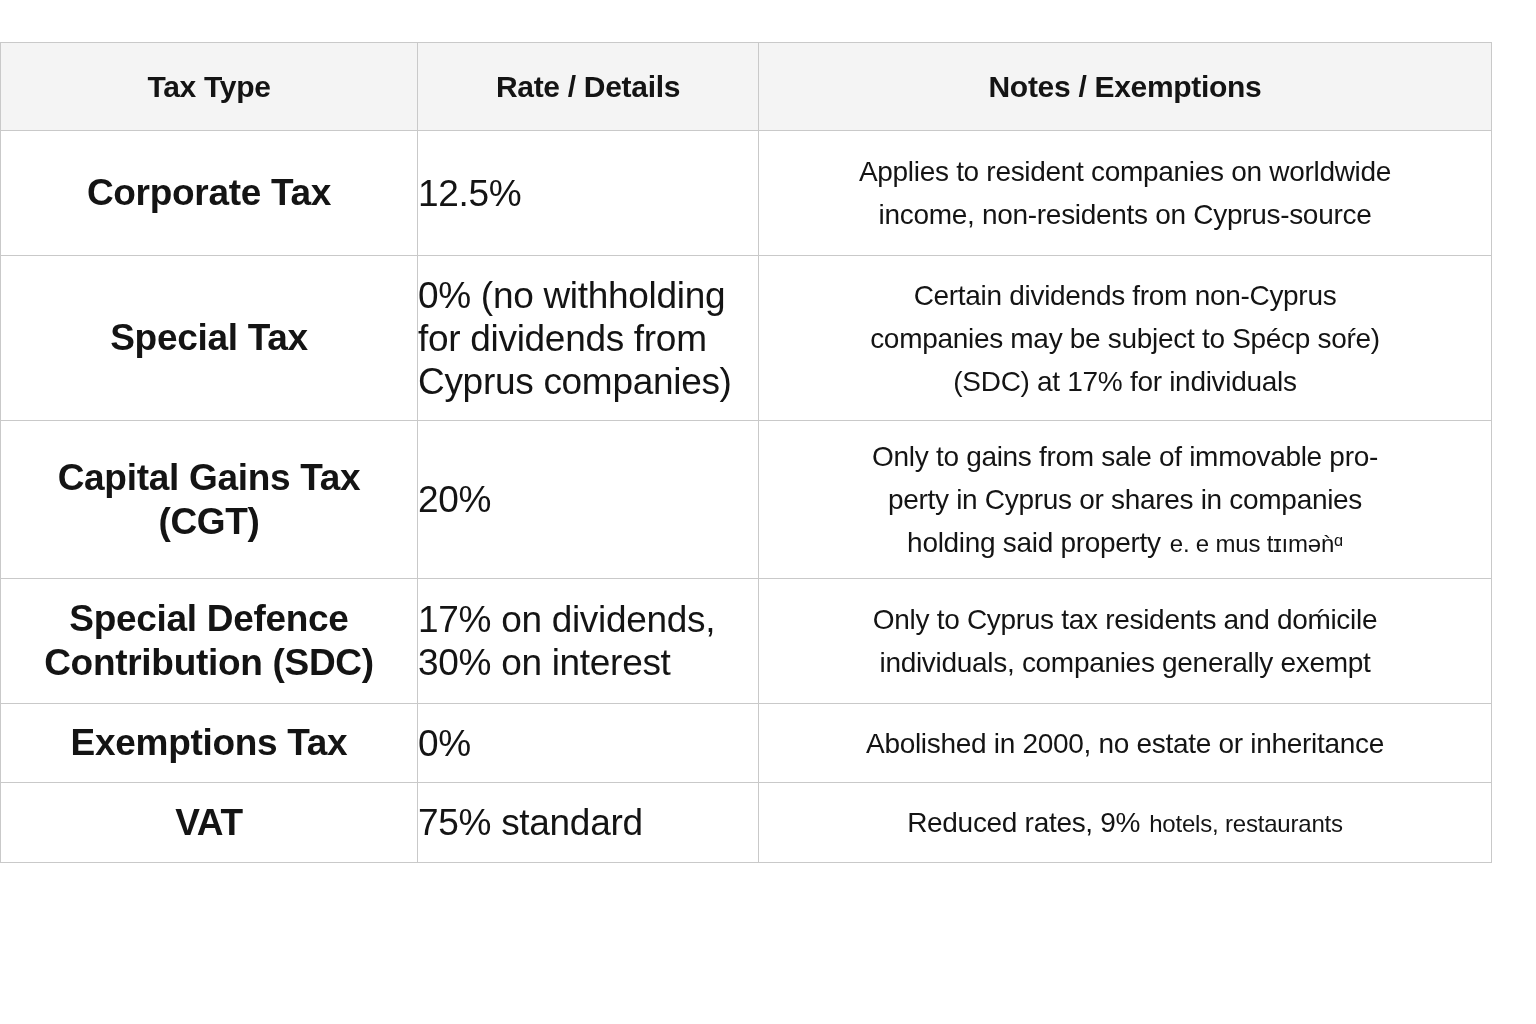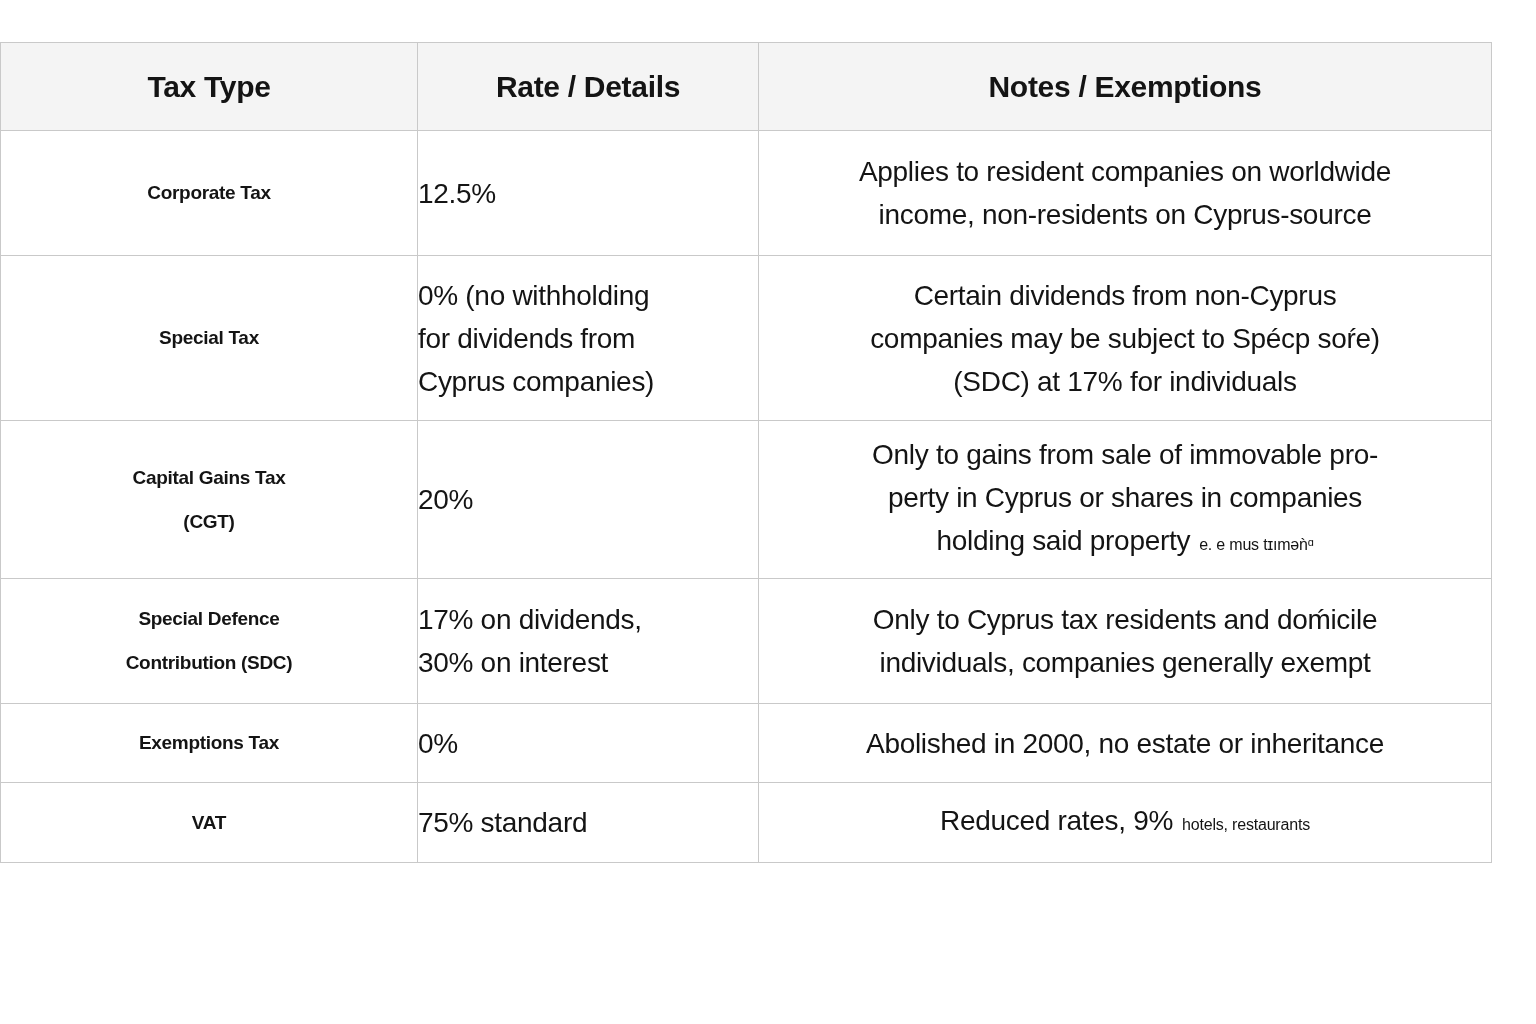--- a/index.html
+++ b/index.html
@@ -30,41 +30,41 @@
   }
   table.tax-table th {
     background: #f4f4f4;
     font-size: 30px;
     font-weight: bold;
     text-align: center;
   }
   td.c1 {
     text-align: center;
     font-weight: bold;
-    font-size: 19px;
+    font-size: 37px;
     line-height: 44px;
   }
   td.c2 {
     padding-left: 27px;
-    font-size: 28px;
+    font-size: 37px;
     line-height: 43px;
     text-align: left;
   }
   td.c3 {
     padding-left: 17px;
     padding-right: 10px;
     font-size: 28px;
     line-height: 43px;
     text-align: center;
   }
   .lines div, .line {
     white-space: nowrap;
   }
   .small {
-    font-size: 16px;
+    font-size: 24px;
     letter-spacing: -0.2px;
     margin-left: 9px;
   }
 </style>
 </head>
 <body>
 
 <div class="page">
   <table class="tax-table">
     <colgroup>

